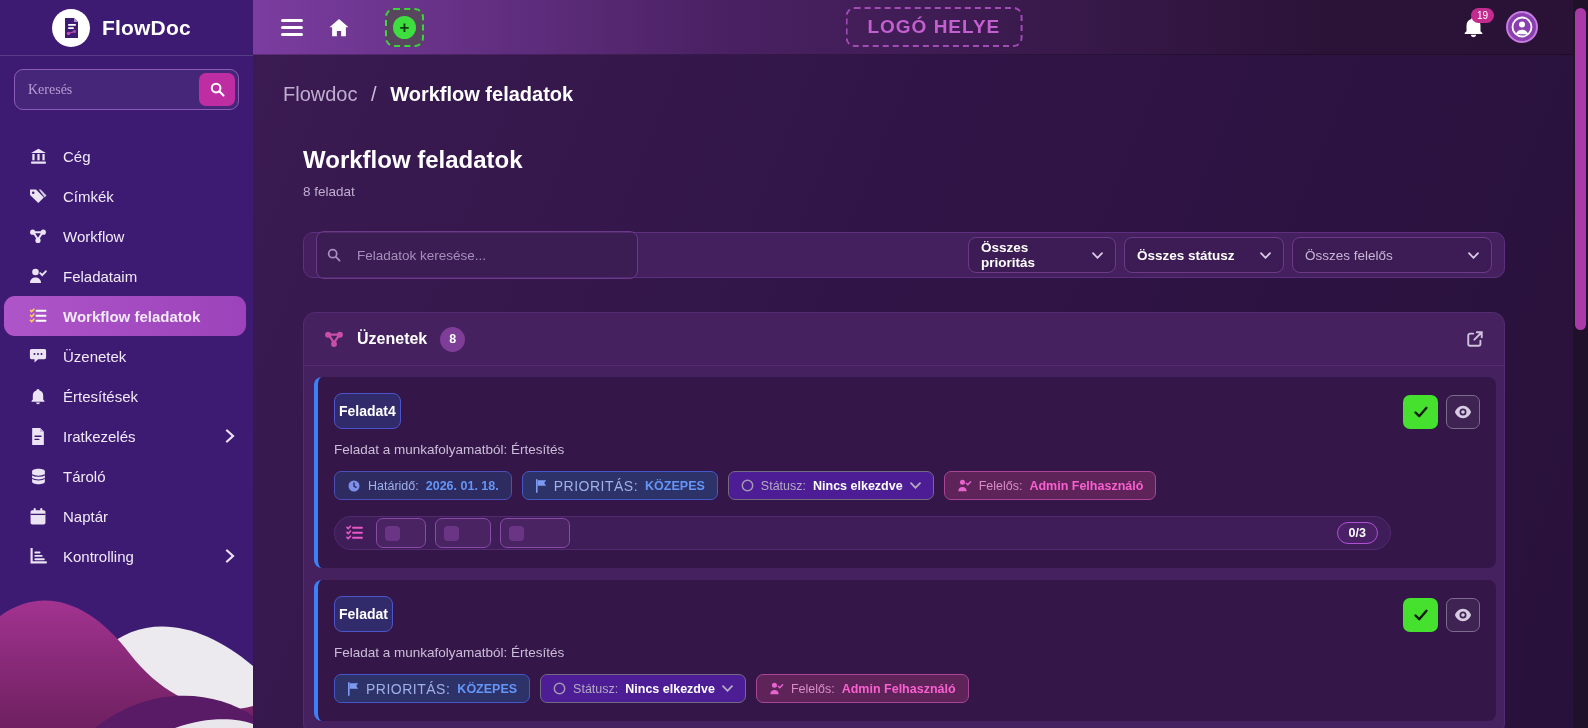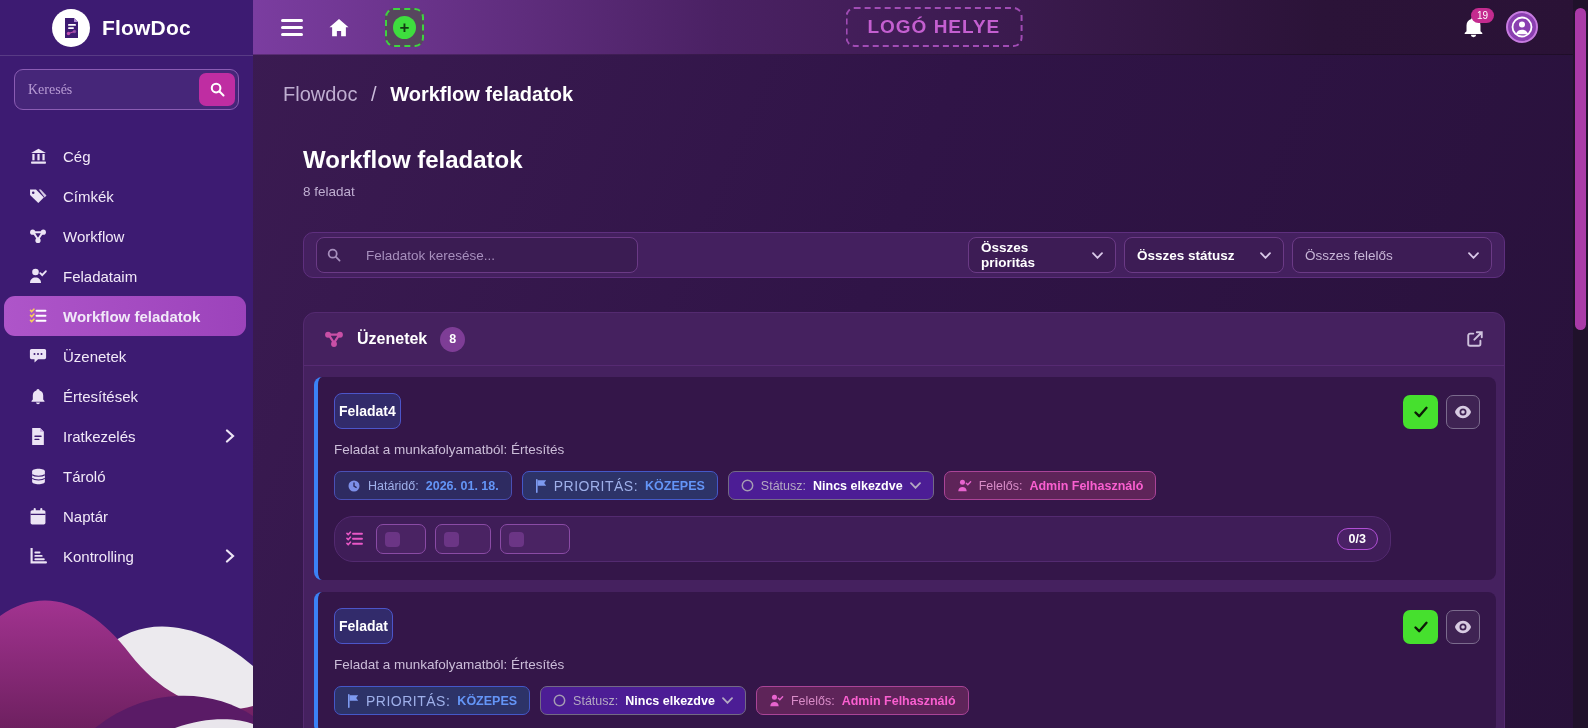--- a/index.html
+++ b/index.html
@@ -43,21 +43,21 @@
   
   .main { flex:1; padding:0 83px 0 30px; overflow:hidden; }
   .breadcrumb { margin-top:28px; font-size:20px; color:#bfaed1; }
   .breadcrumb .crumb-root { cursor:pointer; }
   .breadcrumb .crumb-sep { margin:0 8px; color:#cbbcdb; }
   .breadcrumb .crumb-current { color:#ffffff; font-weight:bold; }
   .page-title { margin:40px 0 0 20px; color:#ffffff; font-size:24px; font-weight:bold; }
   .page-subtitle { margin:10px 0 0 20px; color:#bfaed1; font-size:13.5px; }
 
   .filterbar { margin:33px 0 0 20px; height:46px; background:#44205f; border:1px solid #5e2f7e; border-radius:10px; display:flex; align-items:center; padding:0 12px; gap:8px; }
-  .filter-search { width:322px; height:36px; border:1px solid #6b3a86; border-radius:8px; background:rgba(0,0,0,0.12); display:flex; align-items:center; padding:0 10px; gap:25px; }
+  .filter-search { width:322px; height:48px; border:1px solid #6b3a86; border-radius:8px; background:rgba(0,0,0,0.12); display:flex; align-items:center; padding:0 10px; gap:16px; }
   .filter-search input { flex:1; background:transparent; border:none; outline:none; color:#e9ddf5; font-size:13.5px; font-family:inherit; }
   .filter-search input::placeholder { color:#a globals; color:#a78fbd; }
   .filter-spacer { flex:1; }
   .fdrop { height:36px; border:1px solid #6b3a86; border-radius:8px; background:rgba(0,0,0,0.10); display:flex; align-items:center; justify-content:space-between; padding:0 12px; color:#ffffff; font-size:13.5px; cursor:pointer; gap:10px; }
   .fdrop.w-workflow { width:192px; }
   .fdrop.w-prio { width:148px; font-weight:bold; }
   .fdrop.w-status { width:160px; font-weight:bold; }
   .fdrop.w-resp { width:200px; color:#c7b5d6; }
 
   
@@ -82,21 +82,21 @@
   .chip-priority { background:#2d3368; border:1px solid #4458c8; }
   .chip-priority .lbl { color:#9fb0ea; font-size:14px; letter-spacing:.5px; }
   .chip-priority .val { color:#6495f7; }
   .chip-status { background:#4c1d95; border:1px solid #736a84; cursor:pointer; }
   .chip-status .lbl { color:#b4aac2; }
   .chip-status .val { color:#ffffff; }
   .chip-assignee { background:#5e2459; border:1px solid #aa4497; }
   .chip-assignee .lbl { color:#d98cc8; }
   .chip-assignee .val { color:#fa5fd0; }
 
-  .checklist-strip { margin-top:16px; height:46px; background:#3f1d58; border:1px solid #532a70; border-radius:19px; display:flex; align-items:center; gap:9px; padding:0 12px 0 11px; }
+  .checklist-strip { margin-top:16px; height:34px; background:#3f1d58; border:1px solid #532a70; border-radius:19px; display:flex; align-items:center; gap:9px; padding:0 12px 0 11px; }
   .chk-box { height:30px; border:1px solid #8a4ba5; border-radius:7px; background:#4a2363; display:flex; align-items:center; padding:0 8px; cursor:pointer; }
   .chk-inner { width:15px; height:15px; border-radius:4px; background:#6b3585; }
   .chk-b1 { width:50px; } .chk-b2 { width:56px; } .chk-b3 { width:70px; }
   .chk-progress { margin-left:auto; background:#4a2166; border:1.5px solid #b04fd4; border-radius:12px; color:#ffffff; font-size:12.5px; font-weight:bold; padding:3px 11px; }
 
   .task-actions { flex:0 0 77px; display:flex; gap:8px; align-items:flex-start; padding-top:2px; }
   .btn-complete { width:35px; height:34px; border:none; border-radius:7px; background:#46e02e; display:flex; align-items:center; justify-content:center; cursor:pointer; }
   .btn-view { width:34px; height:34px; border:1px solid #7b6b8d; border-radius:7px; background:rgba(255,255,255,0.06); display:flex; align-items:center; justify-content:center; cursor:pointer; }
 
   

